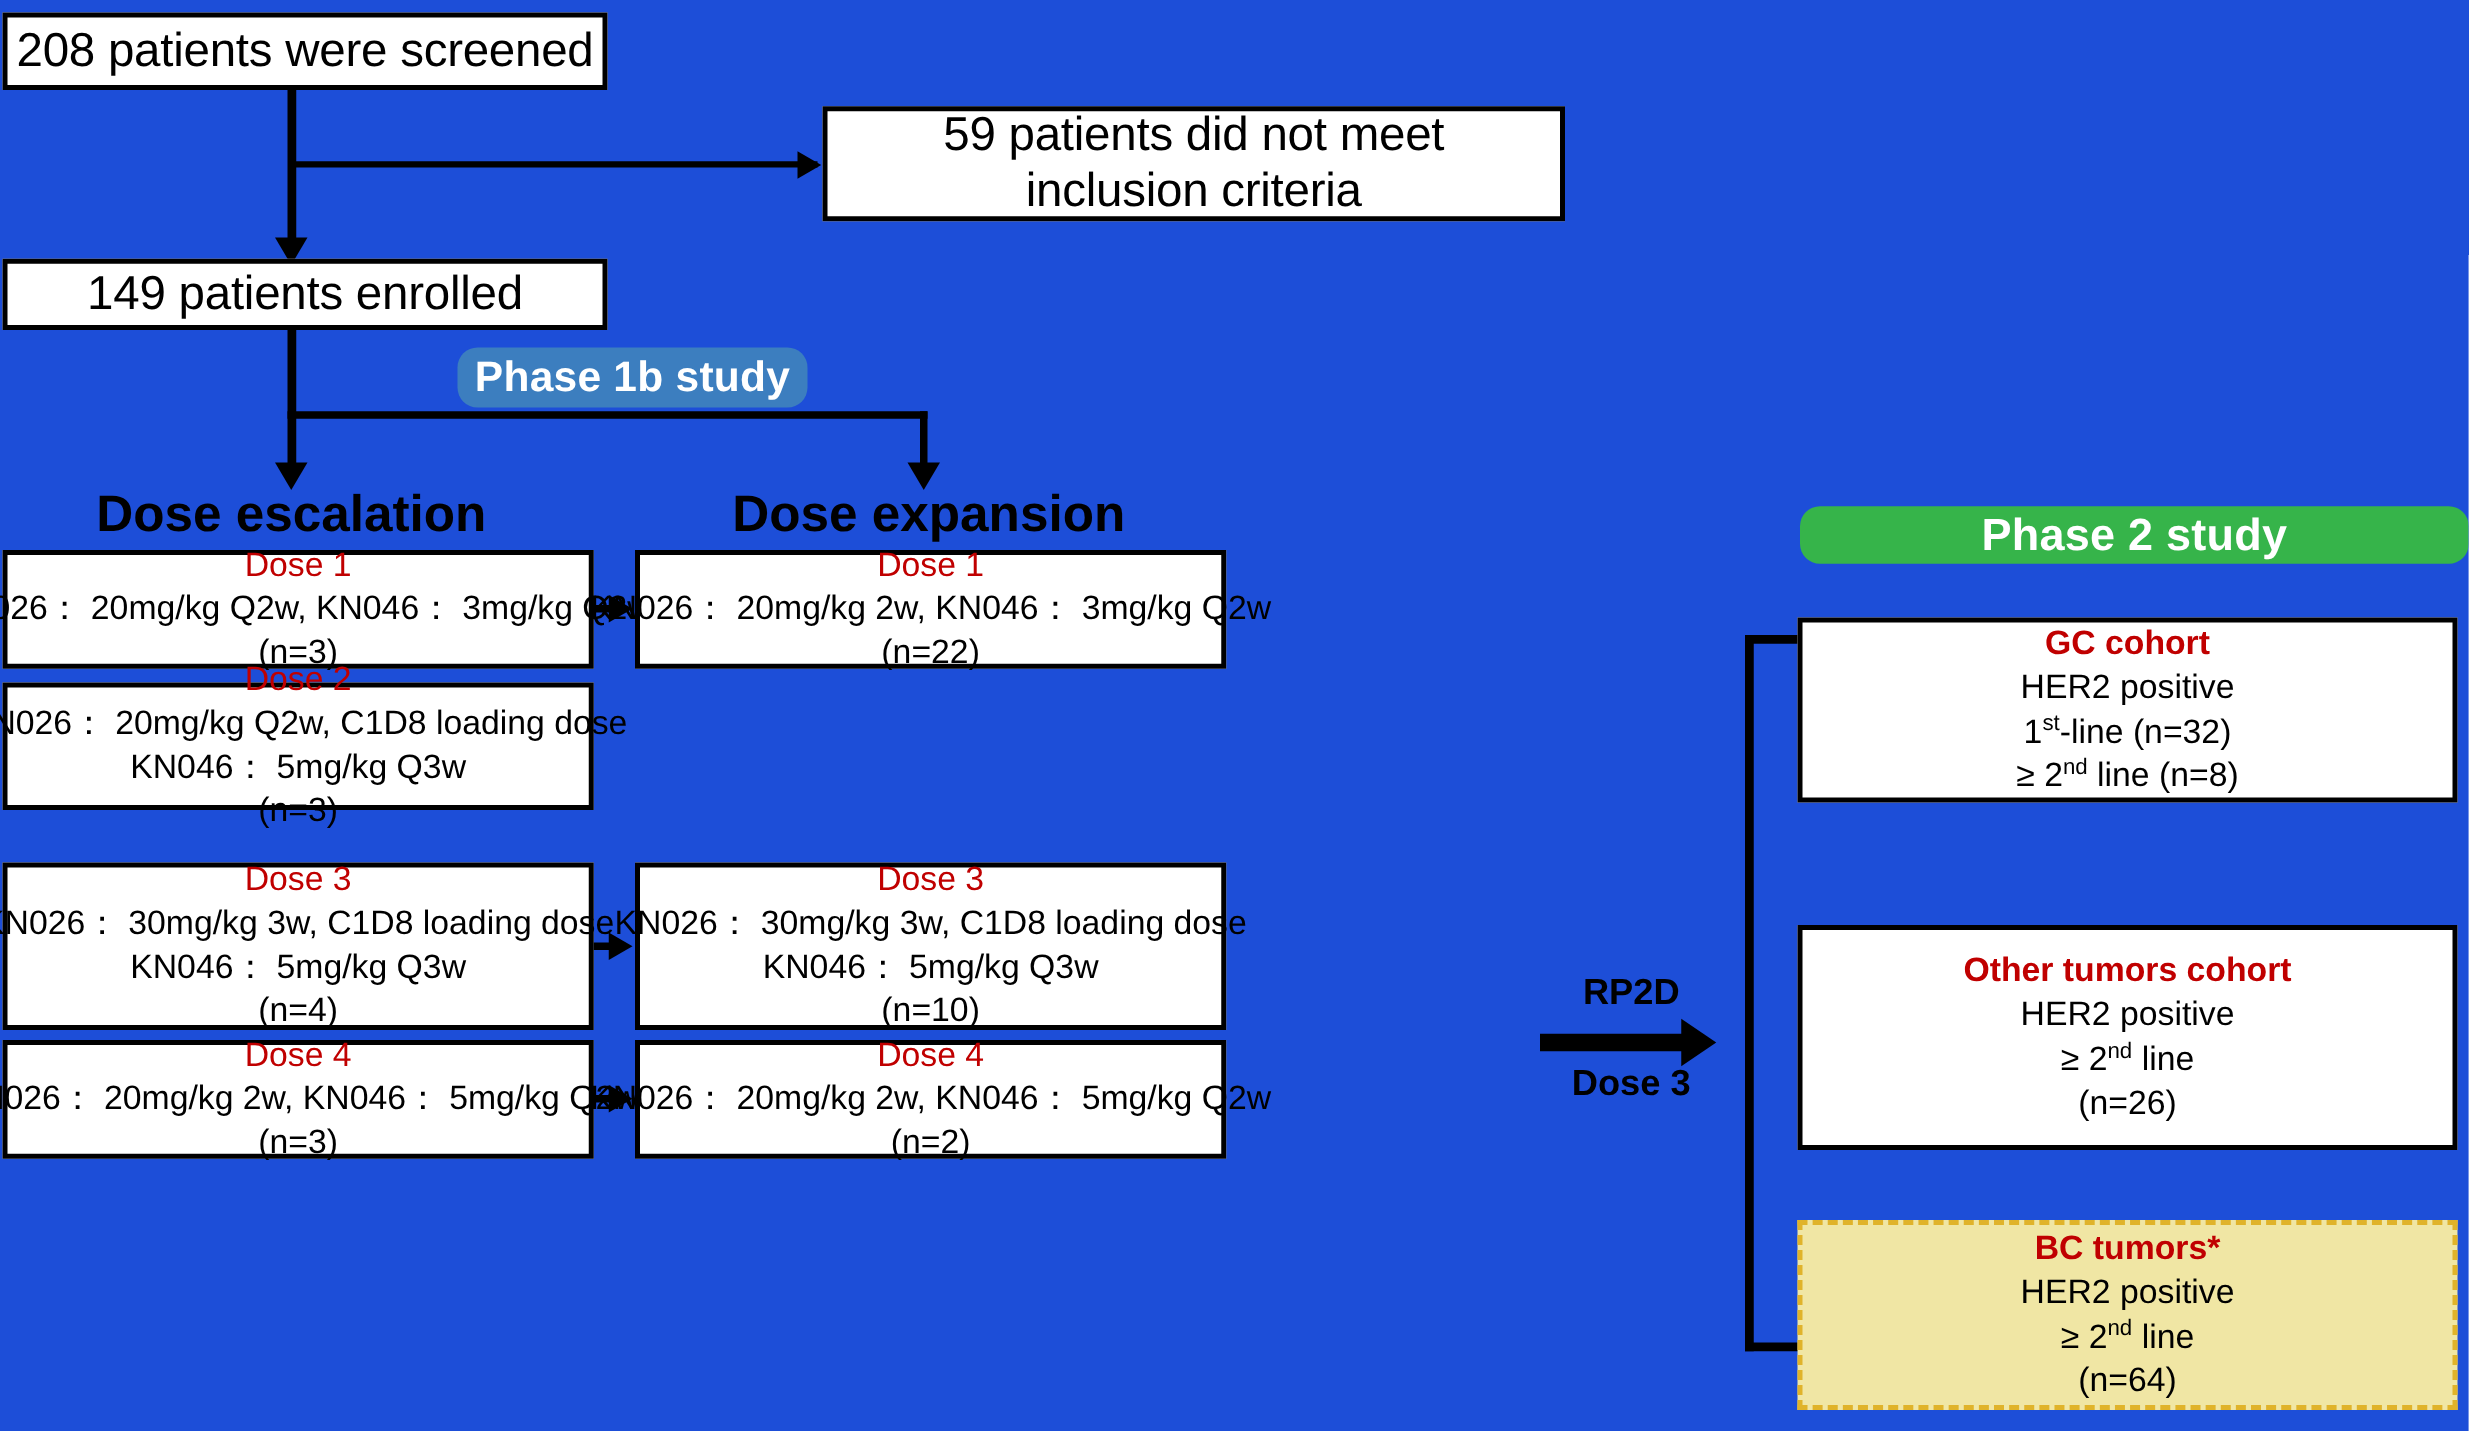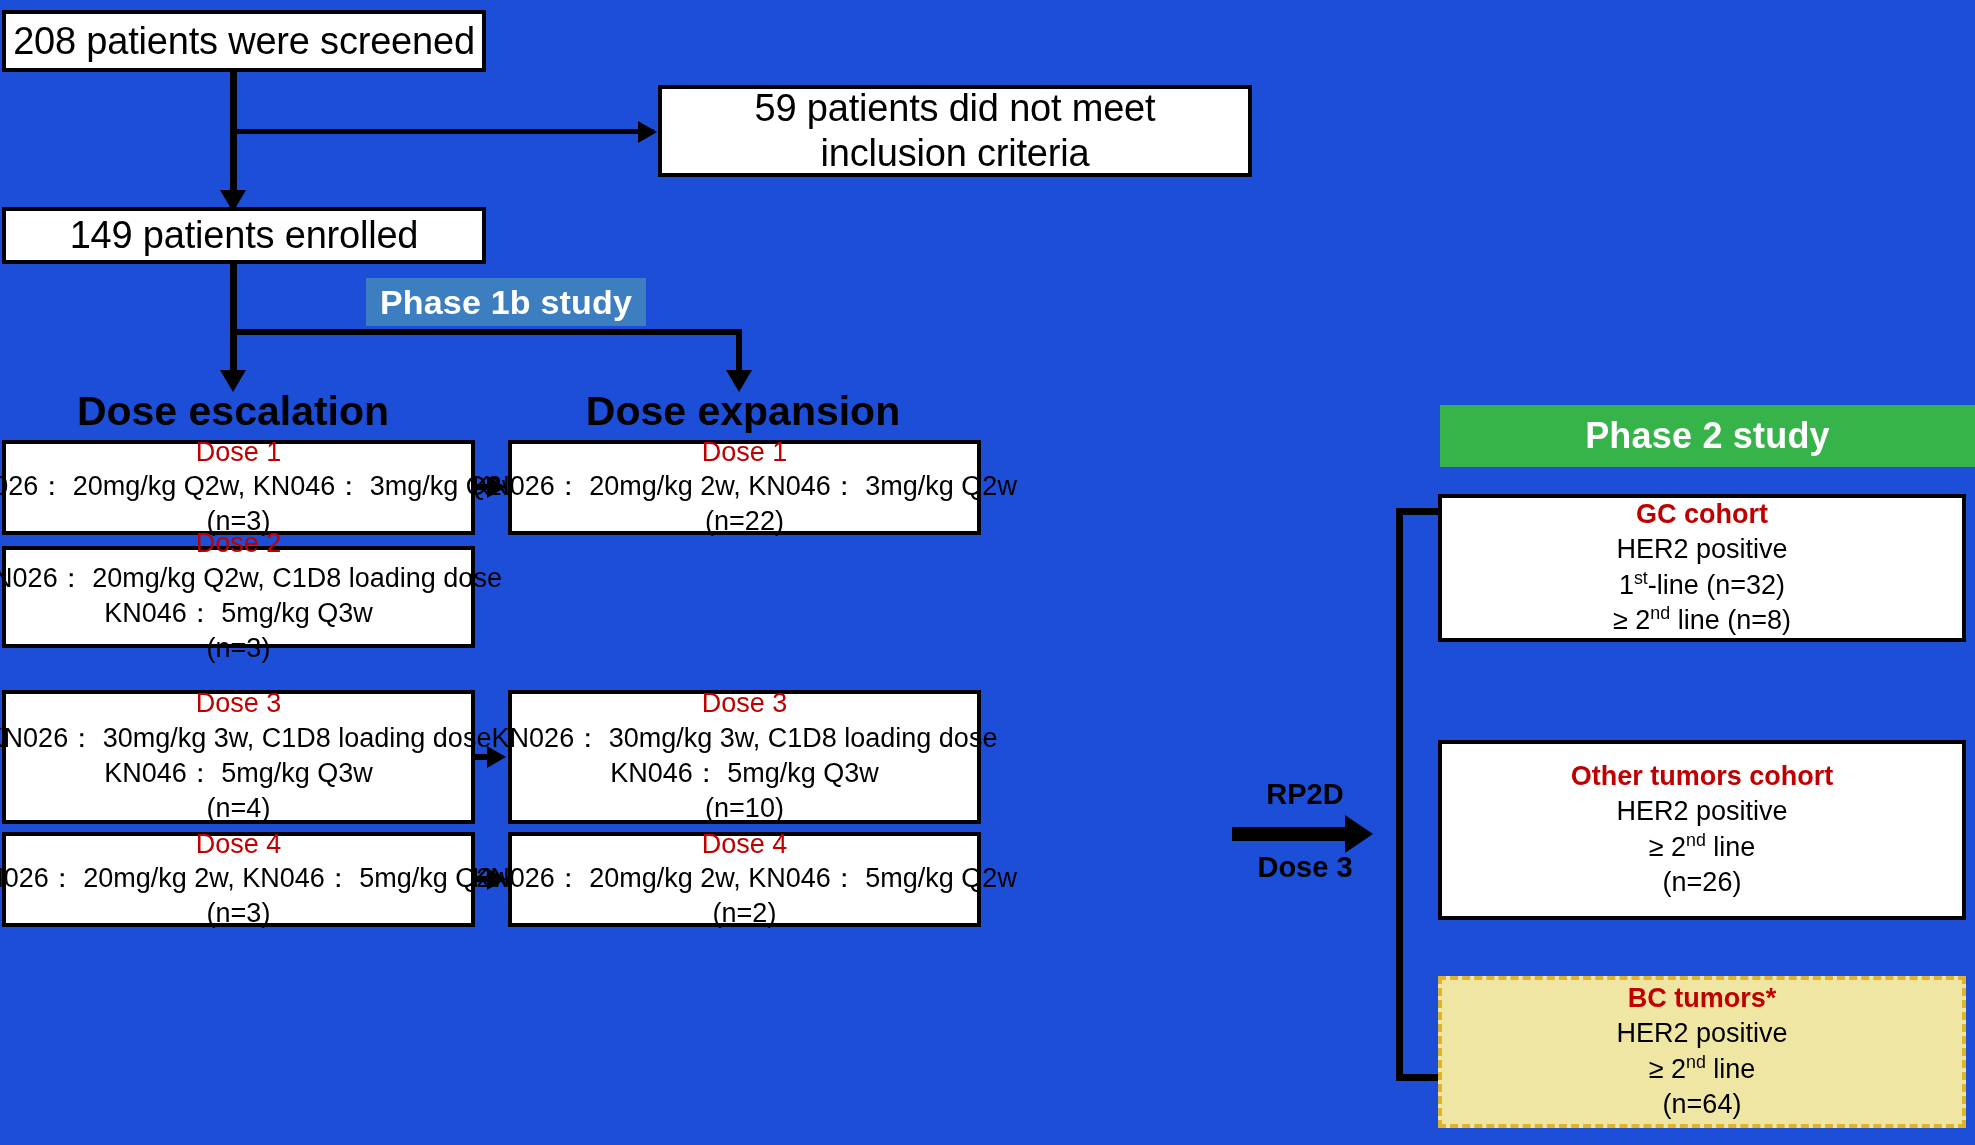--- a/index.html
+++ b/index.html
@@ -79,20 +79,21 @@
   
   .banner {
     position: absolute;
     box-sizing: border-box;
     display: flex;
     align-items: center;
     justify-content: center;
     color: #ffffff;
     font-weight: bold;
     letter-spacing: 0.2px;
+    border-radius: 16px;
   }
   .banner-blue { background: #3C7EBF; font-size: 34px; }
   .banner-green { background: #36B44A; font-size: 36px; }
   
   .col-heading {
     position: absolute;
     font-size: 41px;
     font-weight: bold;
     text-align: center;
     white-space: nowrap;
@@ -251,21 +252,21 @@
   <div class="rp2d-shaft" style="left:1232px; top:827px; width:115px;"></div>
   <div class="rp2d-head" style="left:1345px; top:815px;"></div>
   <div class="rp2d-label" style="left:1225px; top:851px; width:160px;">
     <span>Dose 3</span>
   </div>
 
   <div class="bracket-v" style="left:1396px; top:508px; height:573px;"></div>
   <div class="bracket-h" style="left:1396px; top:508px; width:46px;"></div>
   <div class="bracket-h" style="left:1396px; top:1074px; width:46px;"></div>
 
-  <div class="banner banner-green" style="left:1440px; top:405px; width:535px; height:62px;text-align:center;">
+  <div class="banner banner-green" style="left:1440px; top:405px; width:535px; height:46px;text-align:center;">
     <span>Phase 2 study</span>
   </div>
 
   <div class="box box-dose" style="left:1438px; top:494px; width:528px; height:148px;">
     <div class="cohort-title">GC cohort</div>
     <div class="cohort-line">HER2 positive</div>
     <div class="cohort-line">
       <span>1</span><sup>st</sup><span>-line (n=32)</span>
     </div>
     <div class="cohort-line">

